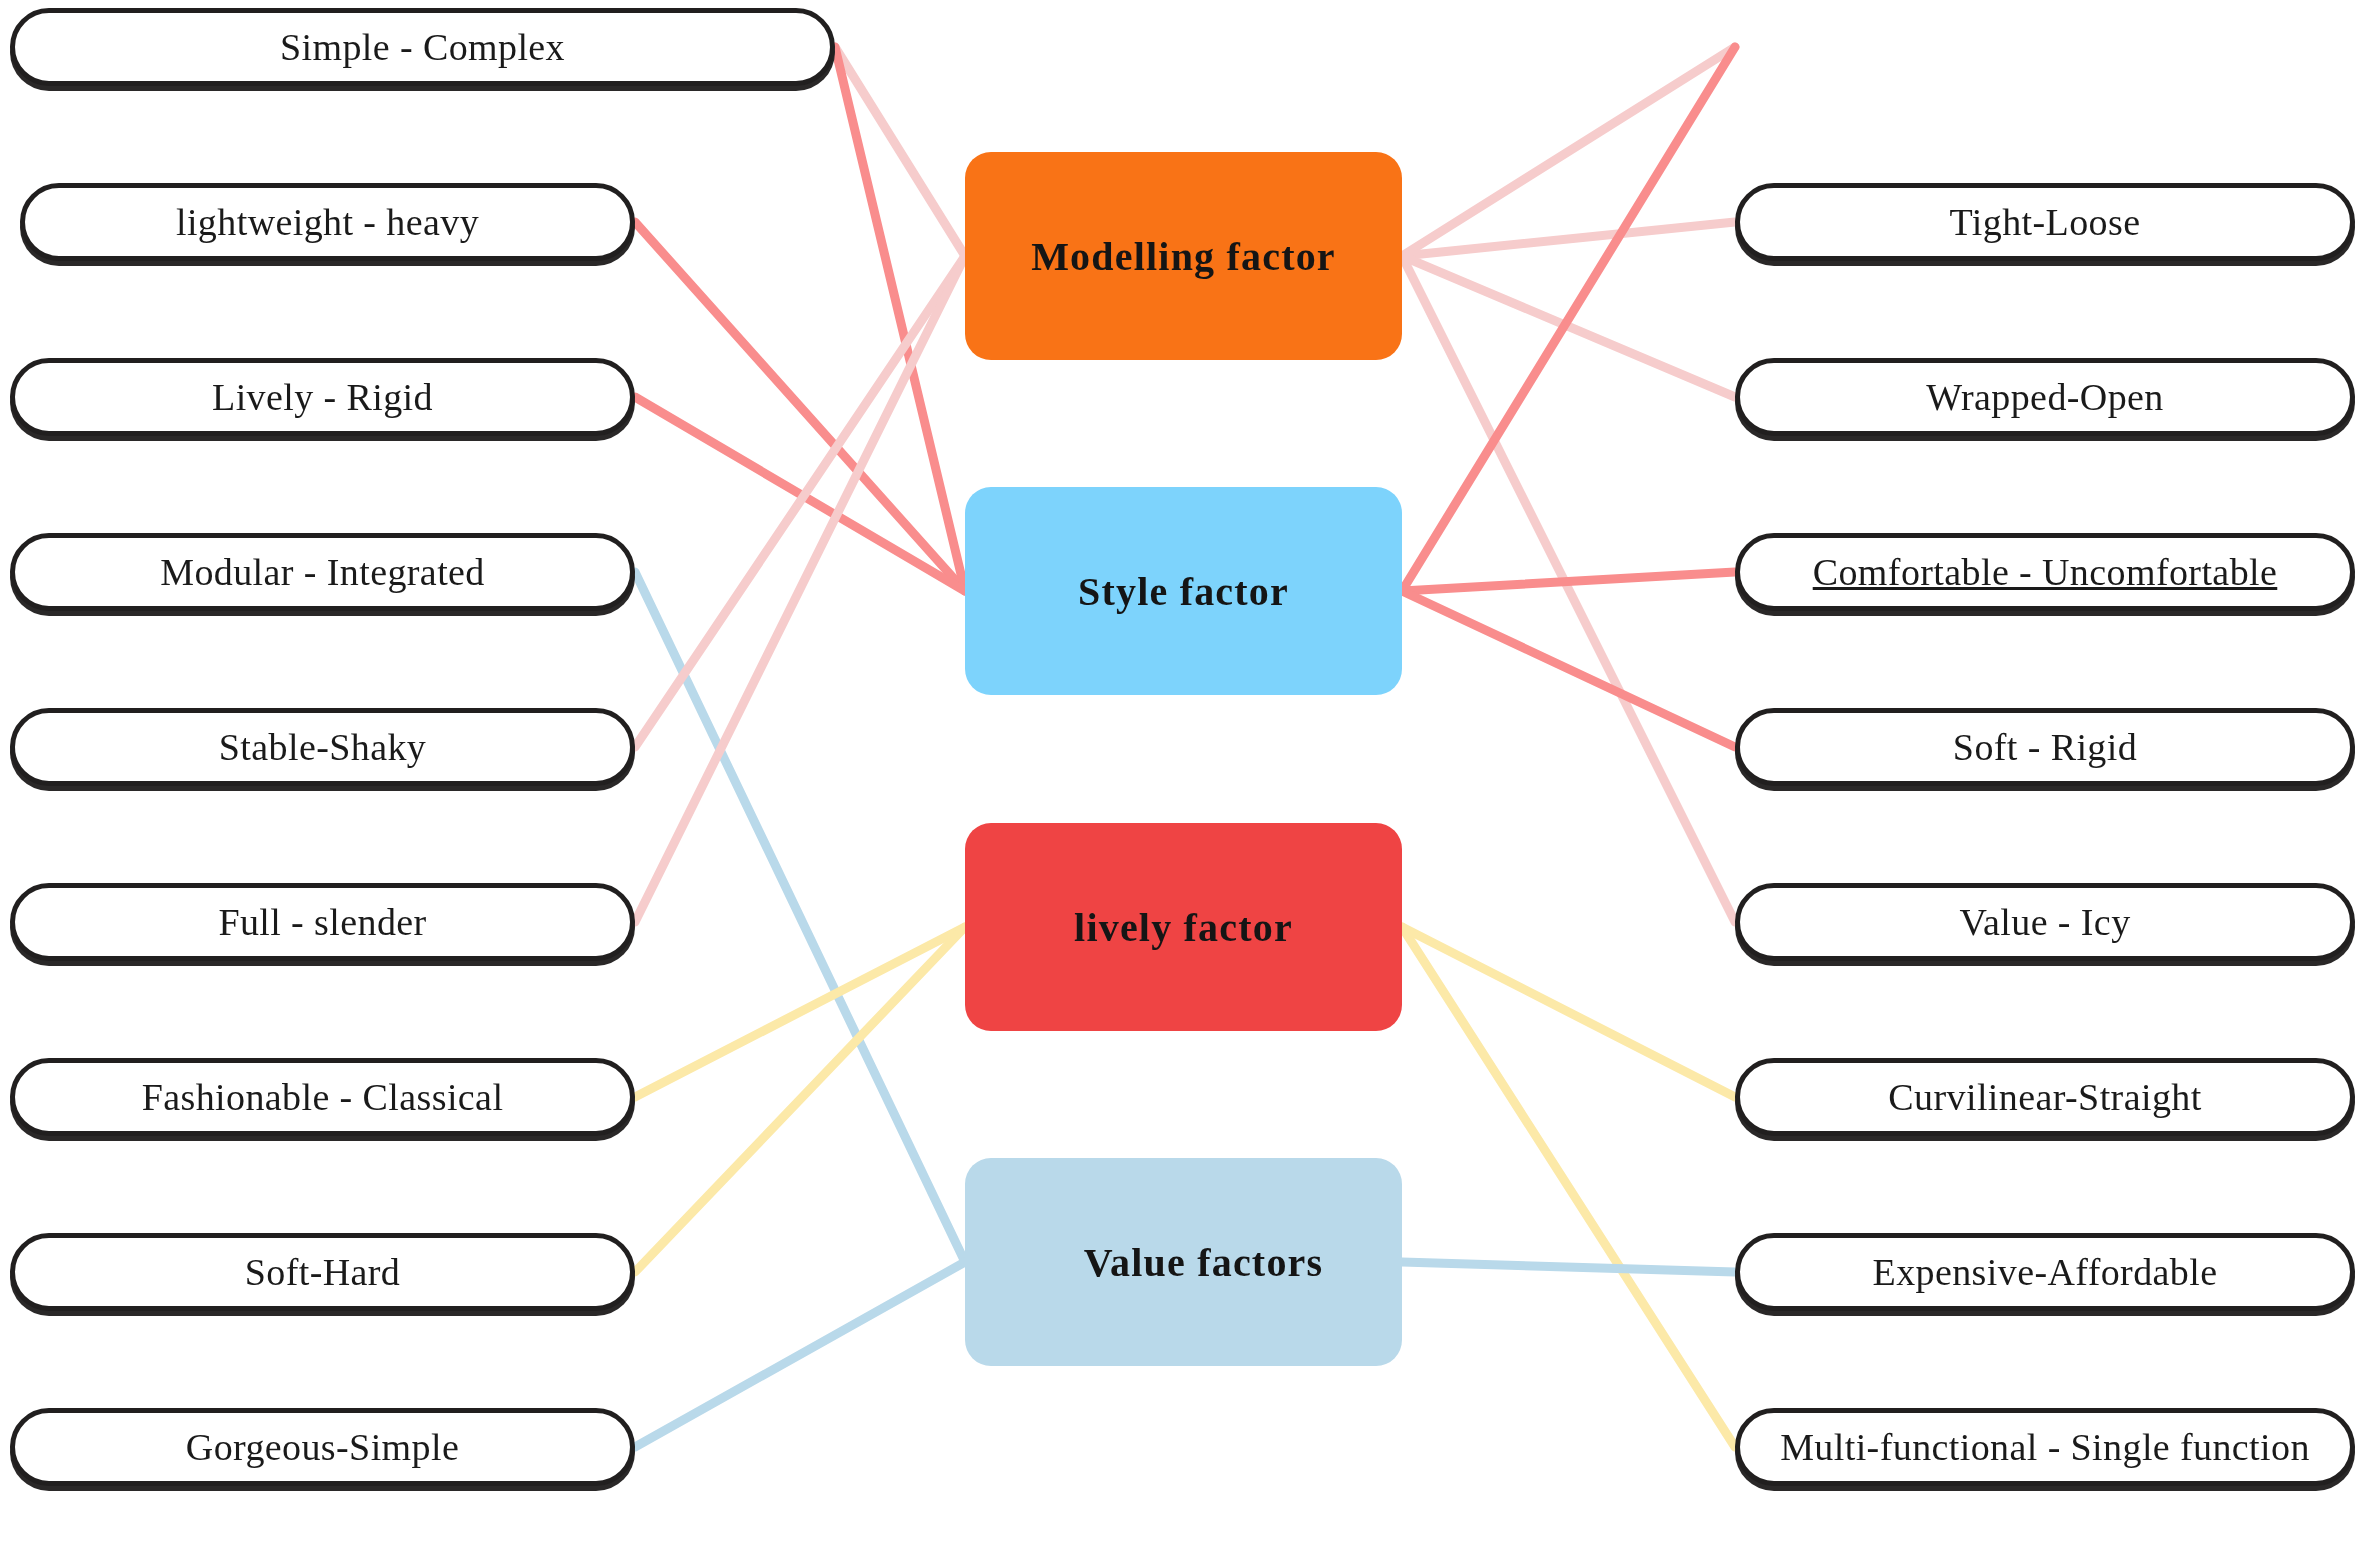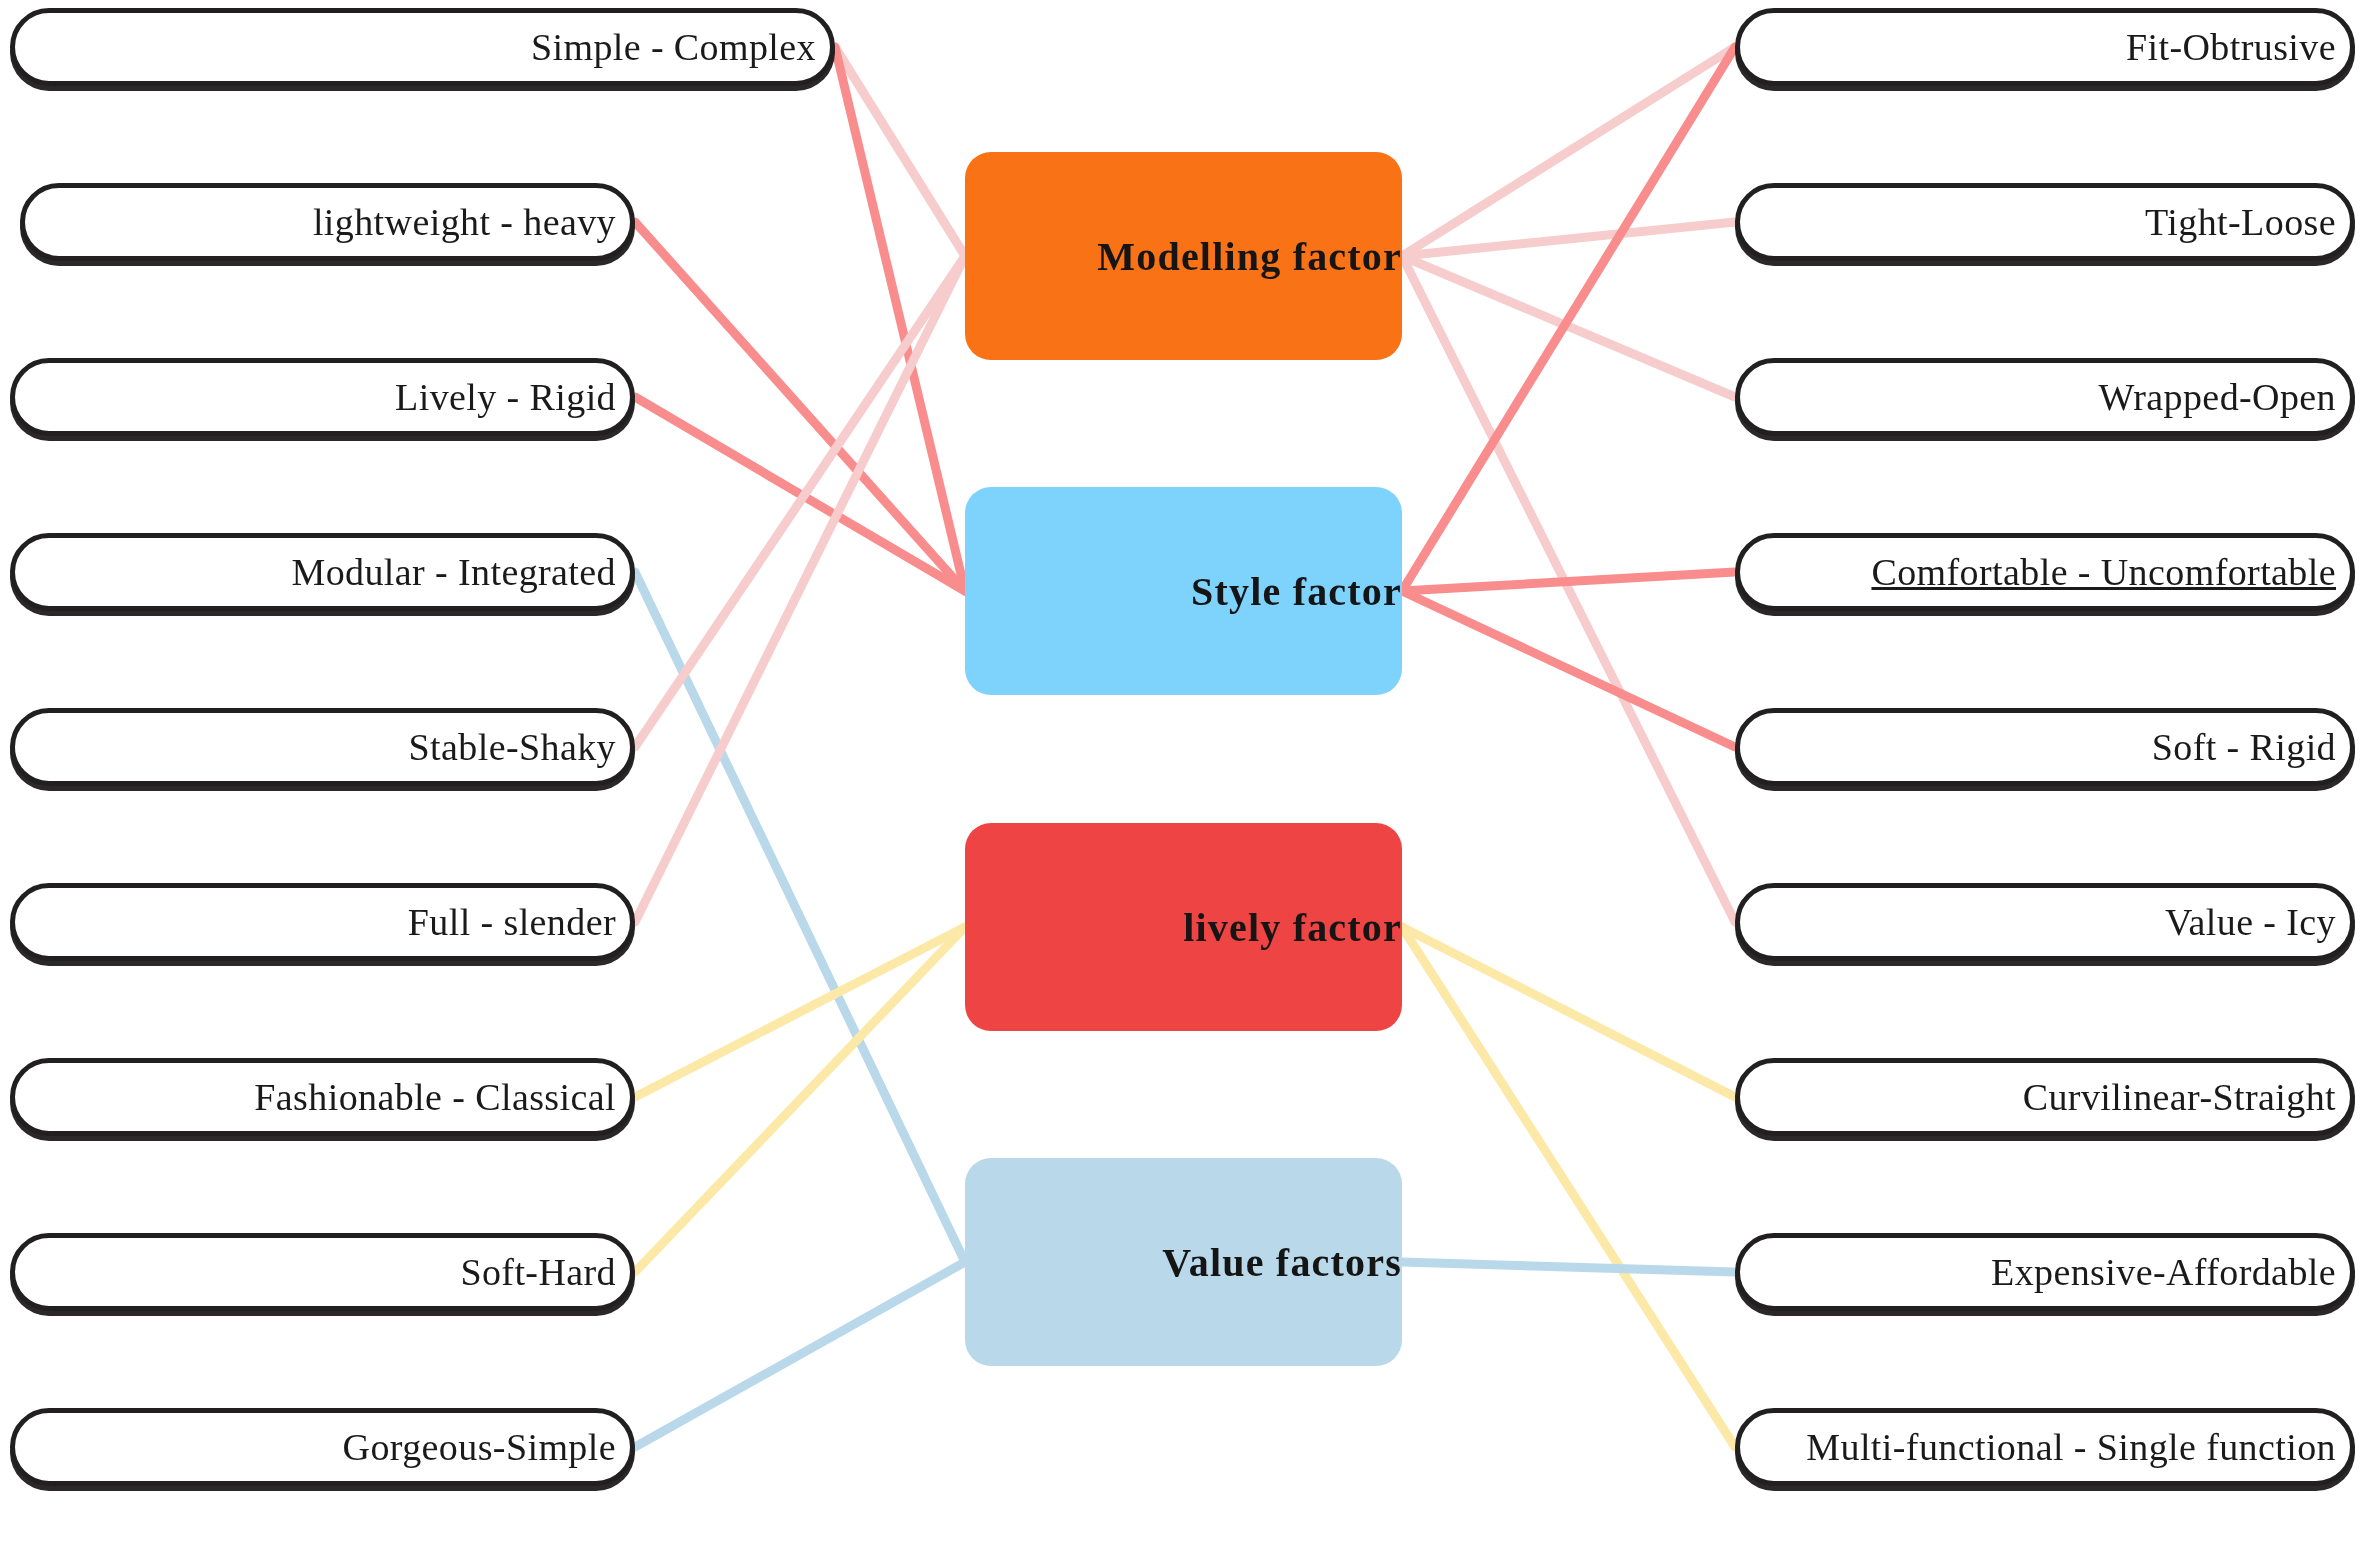--- a/index.html
+++ b/index.html
@@ -7,21 +7,21 @@
     position:relative;
     width:2365px;height:1542px;
     background:#ffffff;
     overflow:hidden;
     font-family:"Liberation Serif","DejaVu Serif",serif;
   }
   #edges{position:absolute;left:0;top:0;width:2365px;height:1542px;}
   .node{
     position:absolute;
     box-sizing:border-box;
-    display:flex;align-items:center;justify-content:flex-end;
+    display:flex;align-items:center;justify-content:center;
     text-align:center;
   }
   
   .leaf{
     border:5px solid #211f1f;
     border-radius:58px;
     background:#ffffff;
     box-shadow:0 5px 0 0 #2a2828;
     font-size:38px;
     color:#1a1a1a;
@@ -100,23 +100,20 @@
   <div class="node factor" style="left:965px;top:487px;width:437px;height:208px;background:#7dd3fc;">
     <span>Style factor</span>
   </div>
   <div class="node factor" style="left:965px;top:823px;width:437px;height:208px;background:#ef4444;">
     <span>lively factor</span>
   </div>
   <div class="node factor" style="left:965px;top:1158px;width:437px;height:208px;background:#b9d9ea;padding-left:40px;">
     <span>Value factors</span>
   </div>
 
-  <div class="node leaf" style="left:1735px;top:8px;width:620px;height:78px;">
-    <span>Fit-Obtrusive</span>
-  </div>
   <div class="node leaf" style="left:1735px;top:183px;width:620px;height:78px;">
     <span>Tight-Loose</span>
   </div>
   <div class="node leaf" style="left:1735px;top:358px;width:620px;height:78px;">
     <span>Wrapped-Open</span>
   </div>
   <div class="node leaf" style="left:1735px;top:533px;width:620px;height:78px;text-decoration:underline;">
     <span>Comfortable - Uncomfortable</span>
   </div>
   <div class="node leaf" style="left:1735px;top:708px;width:620px;height:78px;">

